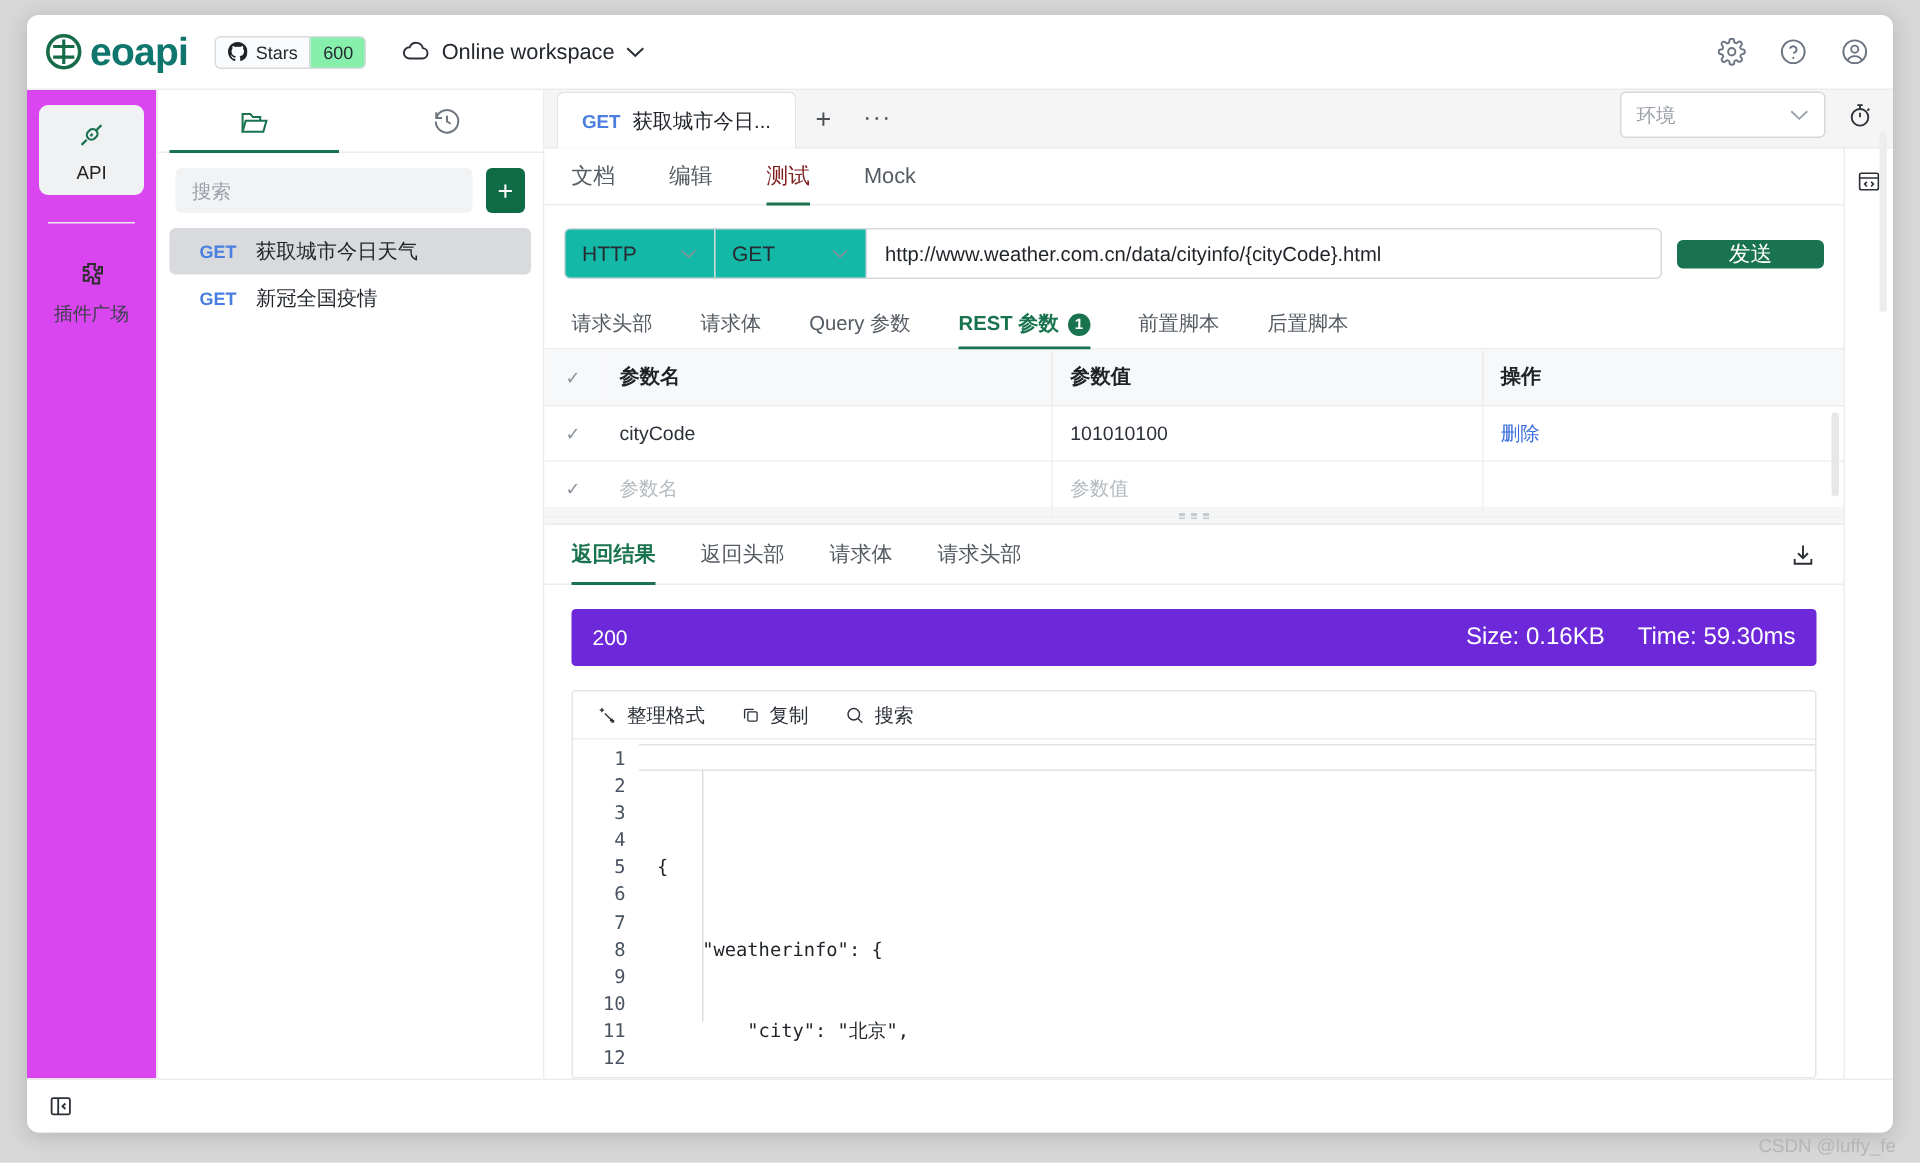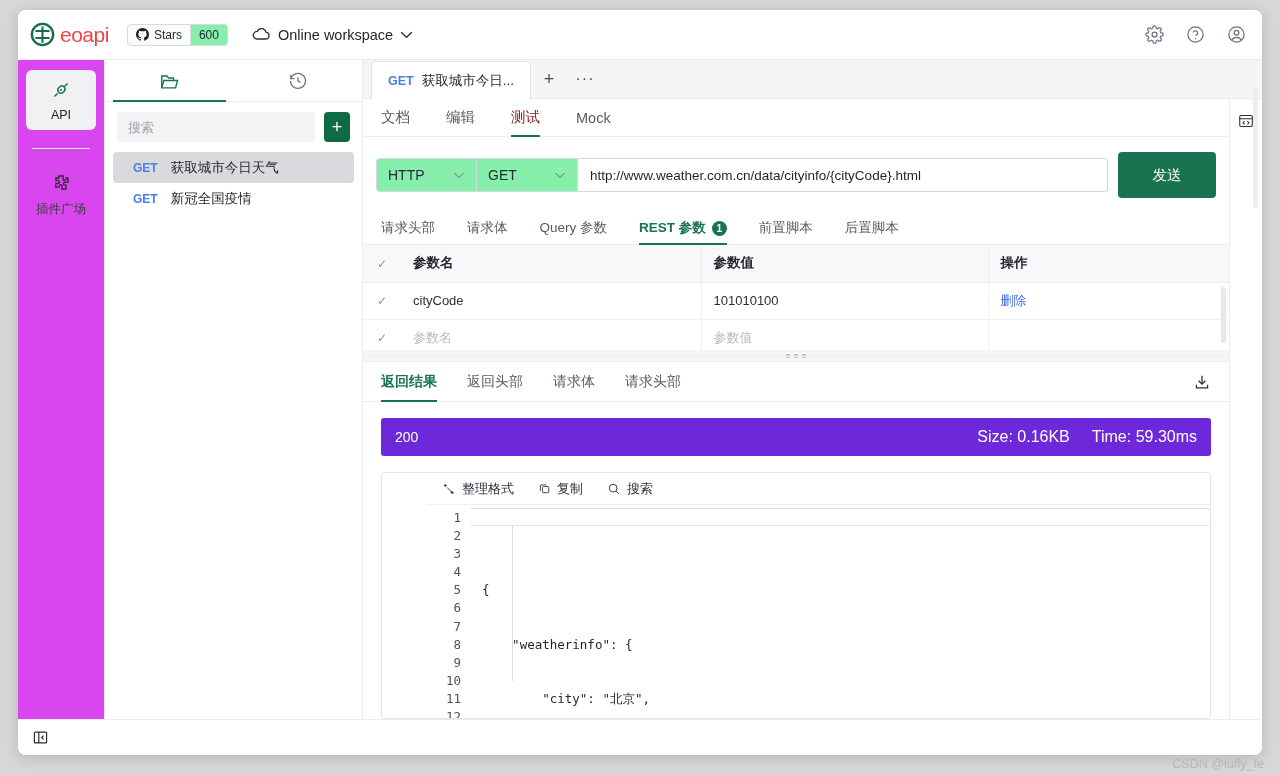--- a/index.html
+++ b/index.html
@@ -24,21 +24,21 @@
   .topbar {
     height: 50px; flex: 0 0 50px;
     display: flex; align-items: center;
     padding: 0 16px 0 8px;
     border-bottom: 1px solid #ececec;
     background: #fff;
   }
   .logo-wrap { display:flex; align-items:center; gap:5px; padding-left: 4px;}
   .logo-mark { width: 25px; height: 25px; }
   .logo-text {
-    font-size: 21px; font-weight: 400; color: #ef4444;
+    font-size: 26px; font-weight: 700; color: #0f766e;
     letter-spacing: -0.5px;
   }
   .stars-group { display: flex; align-items: center; margin-left: 18px; }
   .stars-btn {
     display:flex; align-items:center; gap:5px;
     height: 22px; padding: 0 8px;
     border: 1px solid #d8dade; border-radius: 4px 0 0 4px;
     background: #fafbfc; font-size: 12px; color: #24292f;
   }
   .stars-count {
@@ -183,35 +183,35 @@
             display:flex; align-items:center; }
   .subtab.active { color:#7f1d1d; font-weight: 400; }
   .subtab.active::after {
     content:""; position:absolute; left:0; right:0; bottom:0;
     height: 2px; background:#19734f;
   }
 
   
   .urlbar { display:flex; align-items:center; gap: 0; padding: 15px 13px 14px 13px; }
   .sel {
-    height: 34px; border:1px solid #d6d8db; background:#86efac;
+    height: 34px; border:1px solid #d6d8db; background:#14b8a6;
     display:flex; align-items:center; padding: 0 11px;
     font-size: 14px; color:#262b33; cursor:pointer;
   }
   .sel.first { border-radius: 4px 0 0 4px; width: 101px; }
   .sel.second { border-left:none; width: 101px; }
   .sel .chev { margin-left:auto; color:#8b9198; }
   .url-input {
     flex:1; height:34px; border:1px solid #d6d8db; border-left:none;
     border-radius: 0 4px 4px 0;
     padding: 0 12px; font-size: 13.5px; color:#1f2328;
     font-family: inherit; outline:none; min-width: 0;
   }
   .send-btn {
-    margin-left: 10px; width: 98px; height: 46px;
+    margin-left: 10px; width: 98px; height: 19px;
     background:#1a7350; color:#fff; border:none; border-radius:4px;
     font-size: 14.5px; cursor:pointer; font-family: inherit;
   }
 
   
   .paramtabs {
     display:flex; align-items:center; gap: 32px;
     padding: 0 18px; height: 33px;
     border-bottom: 1px solid #ececec; font-size: 13.5px;
   }
@@ -281,21 +281,20 @@
     display:flex; align-items:center; padding: 0 14px;
     color:#fff; font-size: 14px;
   }
   .status-meta { margin-left:auto; display:flex; gap: 22px; font-size: 16px; }
 
   .json-box {
     margin: 16px 18px 0 18px;
     border: 1px solid #e4e5e7; border-radius: 3px;
     flex: 1; min-height:0; display:flex; flex-direction:column;
     overflow:hidden;
-    padding-left:44px;
   }
   .json-toolbar {
     height: 31px; display:flex; align-items:center; gap: 24px;
     padding: 0 16px; font-size: 13px; color:#2b3038;
   }
   .jt { display:flex; align-items:center; gap:6px; cursor:pointer; }
   .code-area { flex:1; display:flex; overflow:hidden; background:#fff;
                border-top: 1px solid #eceef0; }
   .gutter {
     width: 44px; flex: 0 0 44px; text-align:right; padding: 4px 9px 0 0;
@@ -487,20 +486,36 @@
 
     <div class="main">
 
       <div class="tabstrip">
         <div class="doc-tab">
           <span class="m">GET</span>
           <span class="t">获取城市今日...</span>
         </div>
         <div class="tab-add">+</div>
         <div class="tab-more">···</div>
+        <div class="env-area">
+          <div class="env-select">
+            <span>环境</span>
+            <span class="chev">
+              <svg width="13" height="8" viewBox="0 0 14 9" fill="none" stroke="#9aa0a8" stroke-width="1.4">
+                <path d="M1 1.3 L7 7 L13 1.3"></path>
+              </svg>
+            </span>
+          </div>
+          <span class="ticon">
+            <svg width="18" height="18" viewBox="0 0 24 24" fill="none" stroke="#2b2f36" stroke-width="1.6">
+              <circle cx="12" cy="13.6" r="7.4"></circle>
+              <path d="M12 13.6V9.6M9.6 2.8h4.8M12 2.8v3.4M18.6 7.6l1.6-1.6"></path>
+            </svg>
+          </span>
+        </div>
       </div>
 
       <div class="main-inner">
         <div class="main-col">
 
           <div class="subtabs">
             <div class="subtab">文档</div>
             <div class="subtab">编辑</div>
             <div class="subtab active">测试</div>
             <div class="subtab">Mock</div>

